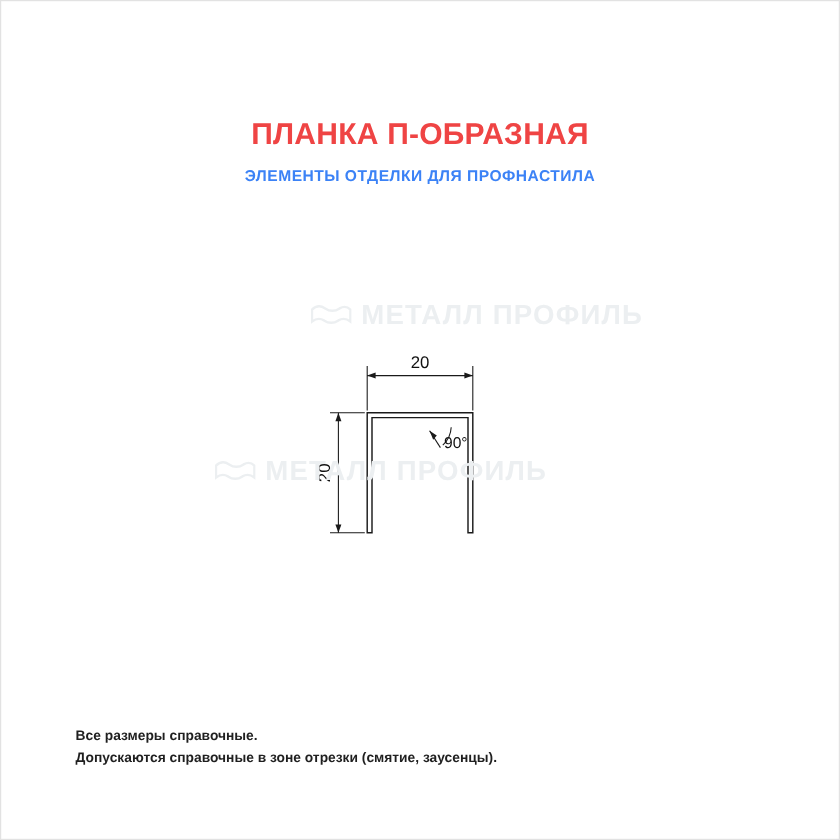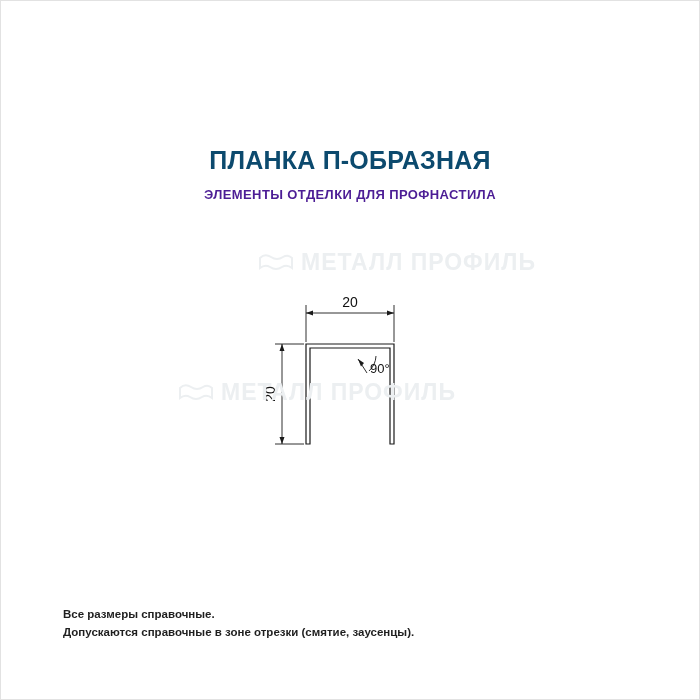--- a/index.html
+++ b/index.html
@@ -26,29 +26,28 @@
     top: 96px;
     left: 0;
     right: 0;
     text-align: center;
   }
   .title-line {
     font-size: 25px;
     font-weight: bold;
     letter-spacing: 0.2px;
     line-height: 30px;
-    color: #0c4a6e;
-    margin-top: 48px;
+    color: #ef4444;
   }
   .subtitle {
     margin-top: 12px;
     font-size: 13px;
     font-weight: bold;
     letter-spacing: 0.4px;
-    color: #4c1d95;
+    color: #3b82f6;
   }
   .drawing {
     position: absolute;
     left: 0;
     top: 200px;
     width: 700px;
     height: 270px;
   }
   .watermarks {
     position: absolute;

